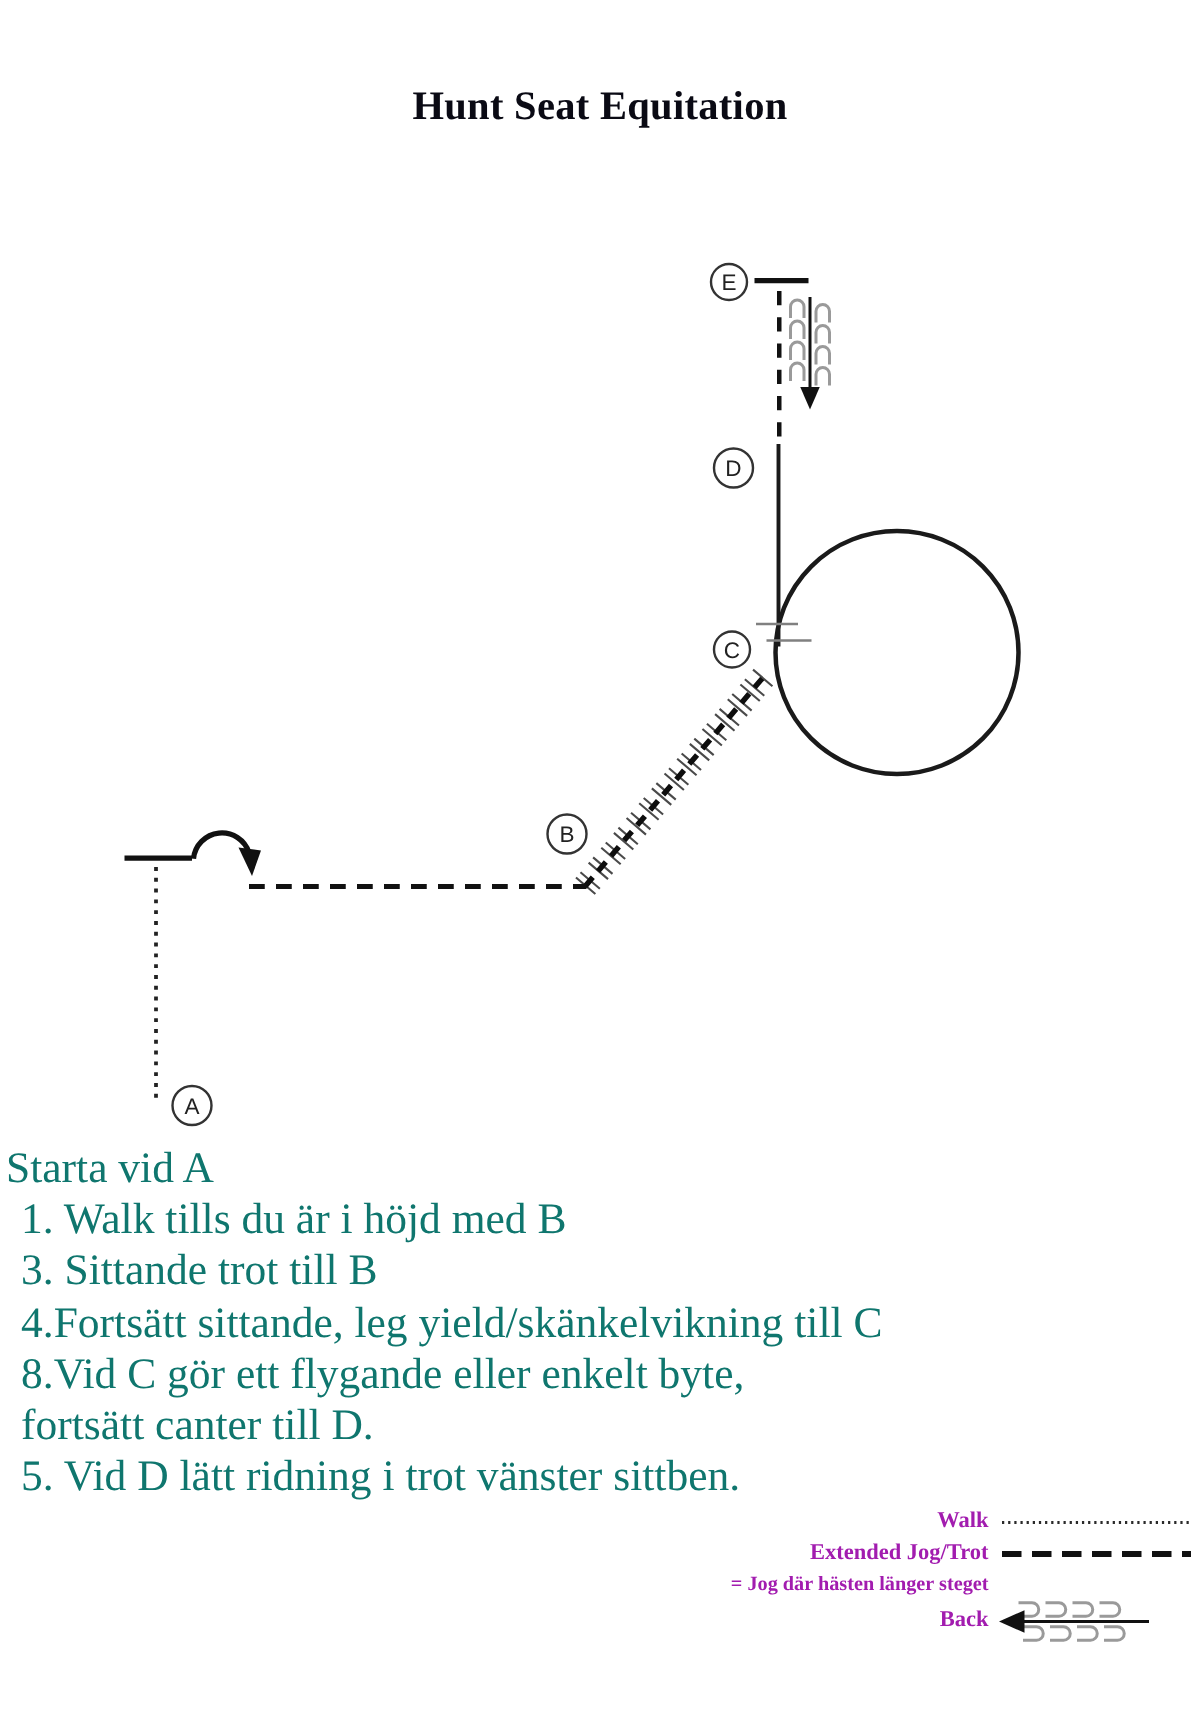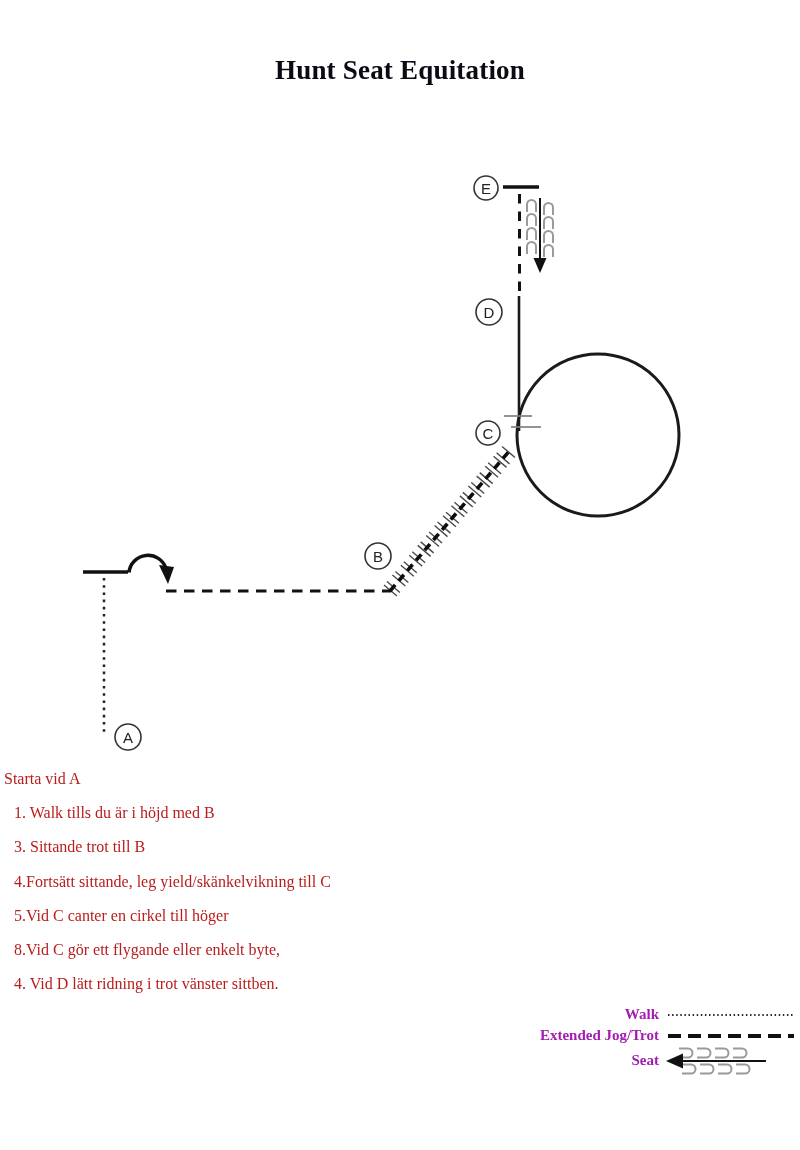--- a/index.html
+++ b/index.html
@@ -9,21 +9,21 @@
   }
   .page{position:absolute;inset:0;}
   .title{
     position:absolute;top:55px;left:0;width:800px;margin:0;
     text-align:center;font-size:27px;font-weight:bold;color:#0a0a14;
     letter-spacing:0.2px;
   }
   .diagram-svg{position:absolute;left:0;top:140px;}
   .instructions{
     position:absolute;left:0;top:762px;width:795px;
-    font-size:16px;line-height:34.2px;color:#b91c1c;
+    font-size:29px;line-height:34.2px;color:#0f766e;
   }
   .instructions .start{margin-left:4px;}
   .instructions .item{margin-left:14px;white-space:pre;}
   .legend{position:absolute;left:480px;top:1004px;width:316px;color:#a21caf;font-weight:bold;}
   .legend-row{display:flex;align-items:center;justify-content:flex-end;height:21px;}
   .legend-row.tall{height:29px;}
   .legend-row.noterow{height:20px;}
   .legend-label{font-size:15px;margin-right:7px;white-space:nowrap;}
   .legend-note-text{font-size:13.5px;margin-right:7px;white-space:nowrap;}
   .legend-line{flex:0 0 130px;width:130px;display:flex;align-items:center;}
@@ -107,23 +107,23 @@
       <circle cx="128" cy="737" r="13" fill="#fff" stroke="#333" stroke-width="1.6"></circle>
       <text x="128" y="742.5" text-anchor="middle" font-family="Liberation Sans, sans-serif" font-size="15" fill="#222">A</text>
     </g>
   </svg>
 
   <div class="instructions">
     <div class="start">Starta vid A</div>
     <div class="item">1. Walk tills du är i höjd med B</div>
     <div class="item">3. Sittande trot till B</div>
     <div class="item">4.Fortsätt sittande, leg yield/skänkelvikning till C</div>
-    <div class="item">5.Vid C canter en cirkel till höger</div>
     <div class="item">8.Vid C gör ett flygande eller enkelt byte,</div>
-    <div class="item">4. Vid D lätt ridning i trot vänster sittben.</div>
+    <div class="item">fortsätt canter till D.</div>
+    <div class="item">5. Vid D lätt ridning i trot vänster sittben.</div>
   </div>
 
   <div class="legend">
 
     <div class="legend-row">
       <span class="legend-label">Walk</span>
       <span class="legend-line">
         <svg width="130" height="8">
           <line x1="2" y1="4" x2="128" y2="4" stroke="#2a2a2a" stroke-width="2" stroke-dasharray="1.5,2.6"></line>
         </svg>
@@ -133,24 +133,28 @@
 
     <div class="legend-row">
       <span class="legend-label">Extended Jog/Trot</span>
       <span class="legend-line">
         <svg width="130" height="10">
           <line x1="2" y1="5" x2="128" y2="5" stroke="#111" stroke-width="4" stroke-dasharray="13,7"></line>
         </svg>
       </span>
     </div>
 
+    <div class="legend-row noterow">
+      <span class="legend-note-text">= Jog där hästen länger steget</span>
+      <span class="legend-line"></span>
+    </div>
 
 
     <div class="legend-row tall">
-      <span class="legend-label">Seat</span>
+      <span class="legend-label">Back</span>
       <span class="legend-line">
         <svg width="130" height="28">
           <defs>
             <path id="staple-h" d="M 0 -4.5 H 9 A 4.5 4.5 0 0 1 9 4.5 H 0" fill="none" stroke="#9a9a9a" stroke-width="2"></path>
           </defs>
           <use href="#staple-h" x="13" y="6"></use>
           <use href="#staple-h" x="31" y="6"></use>
           <use href="#staple-h" x="49" y="6"></use>
           <use href="#staple-h" x="67" y="6"></use>
           <use href="#staple-h" x="16" y="22"></use>

